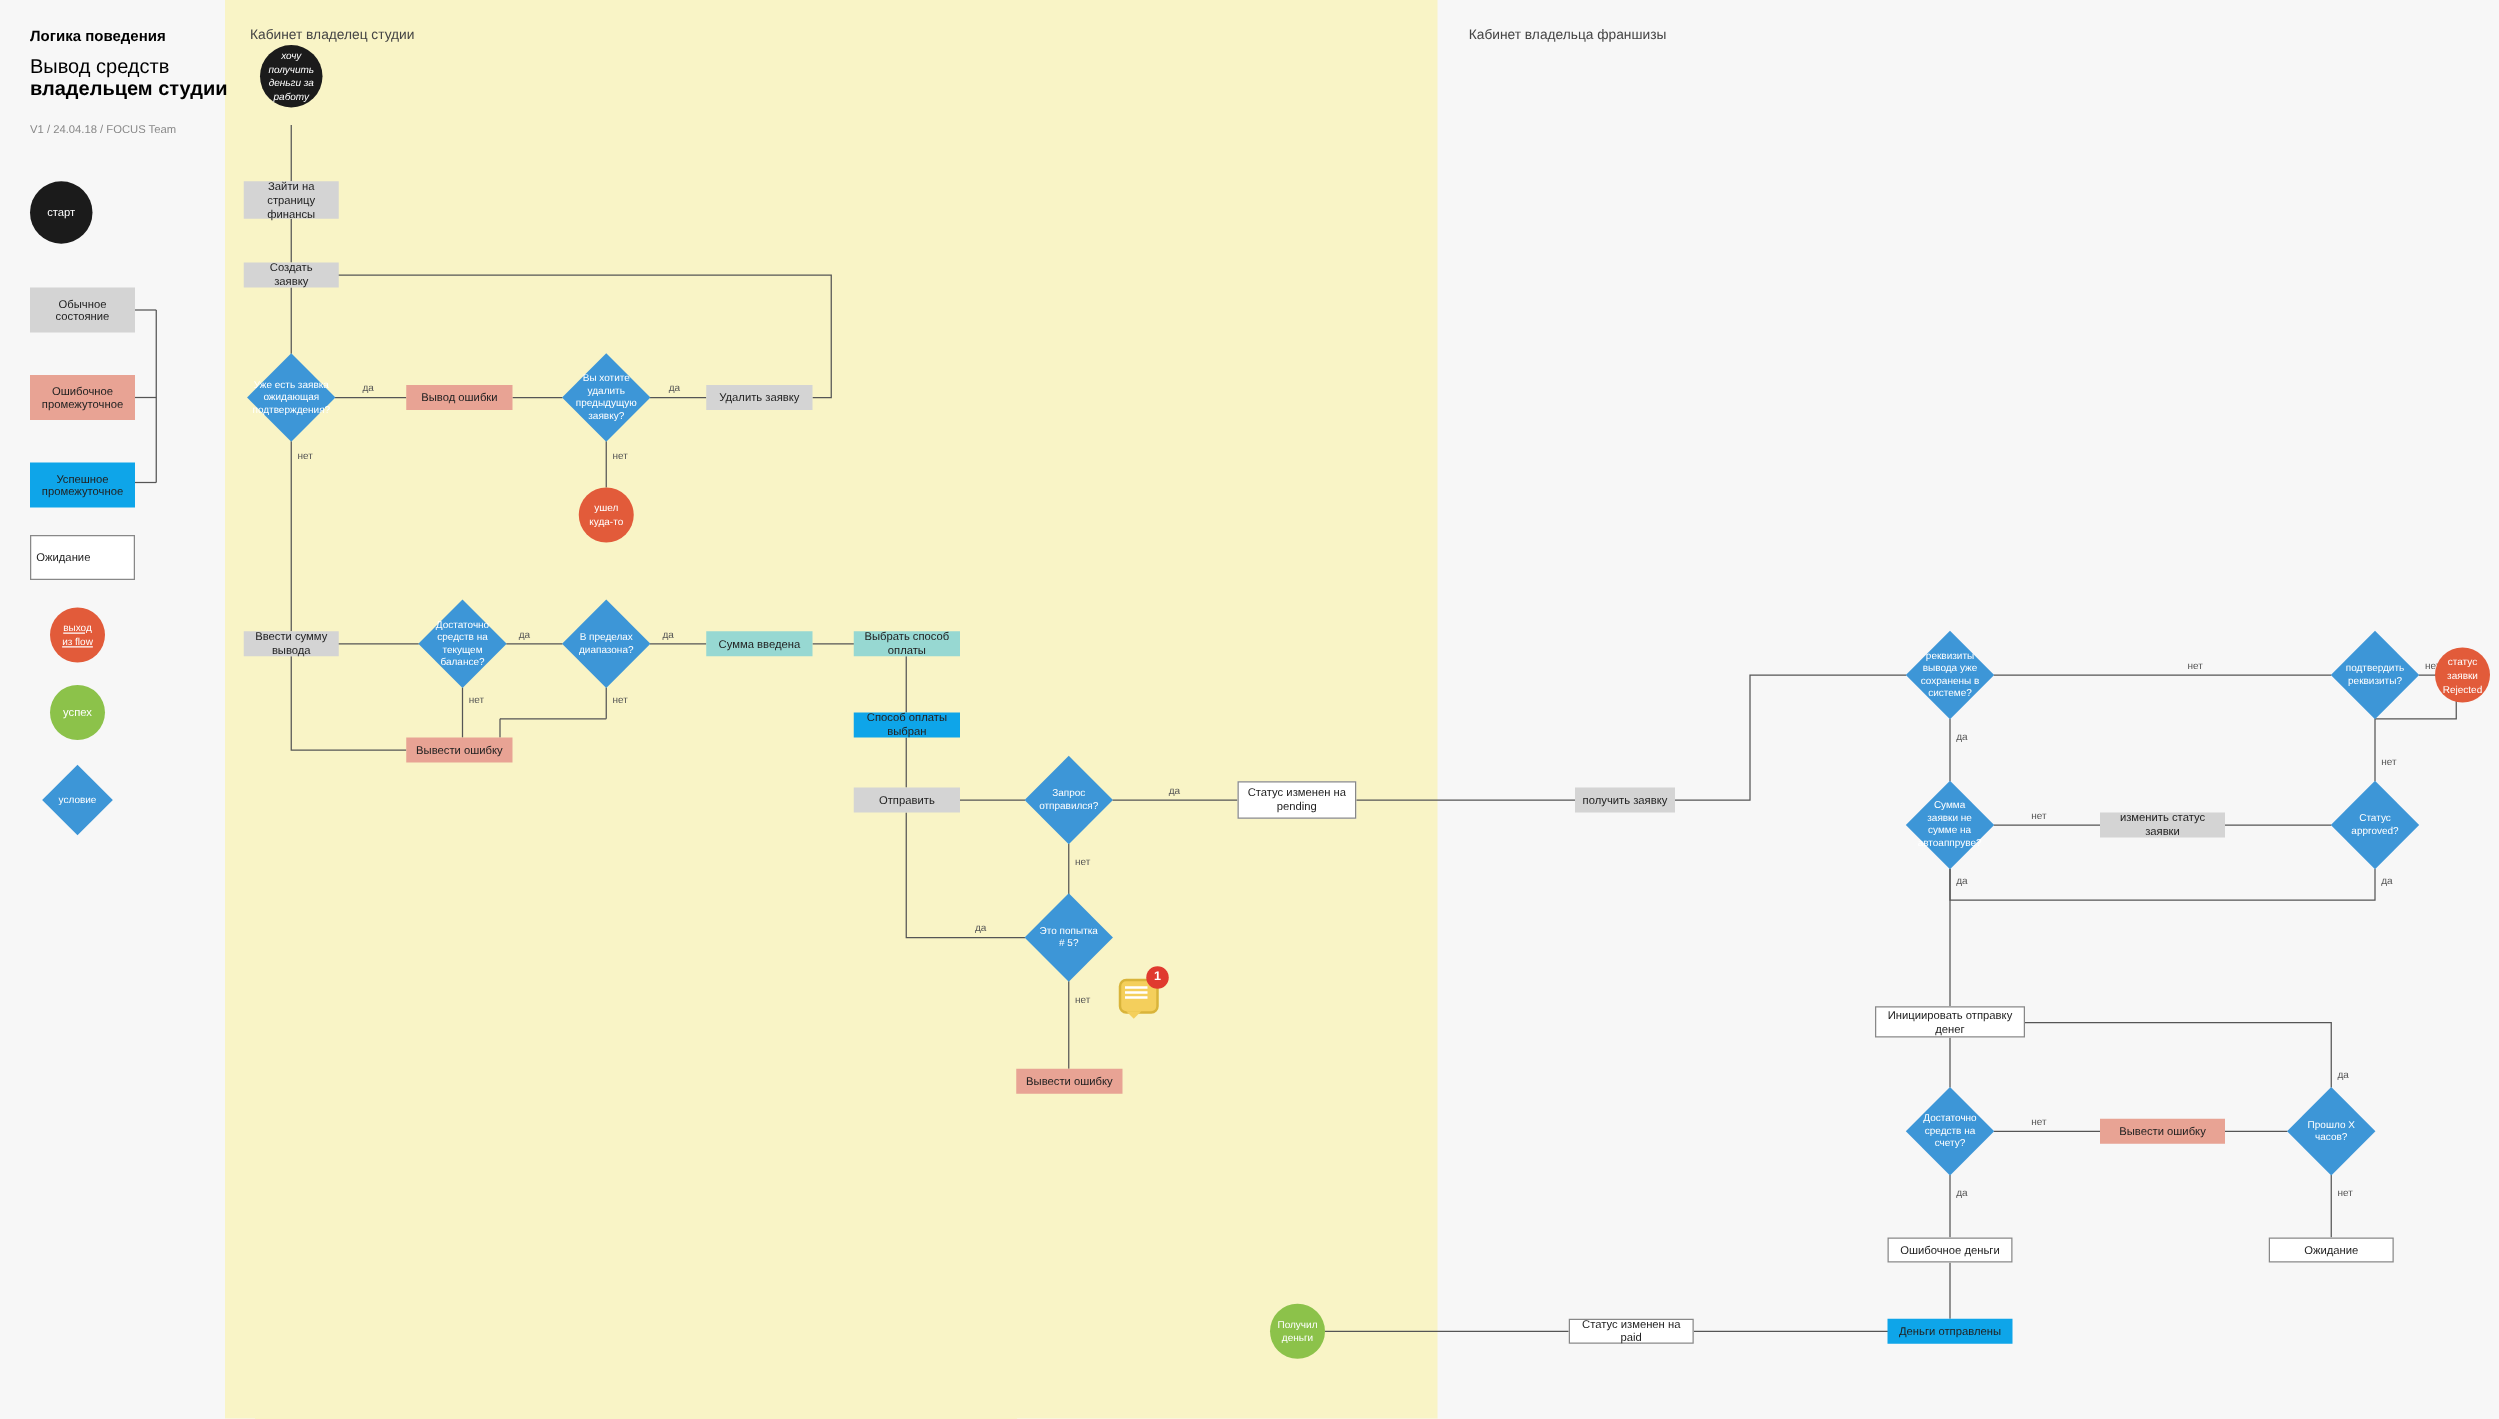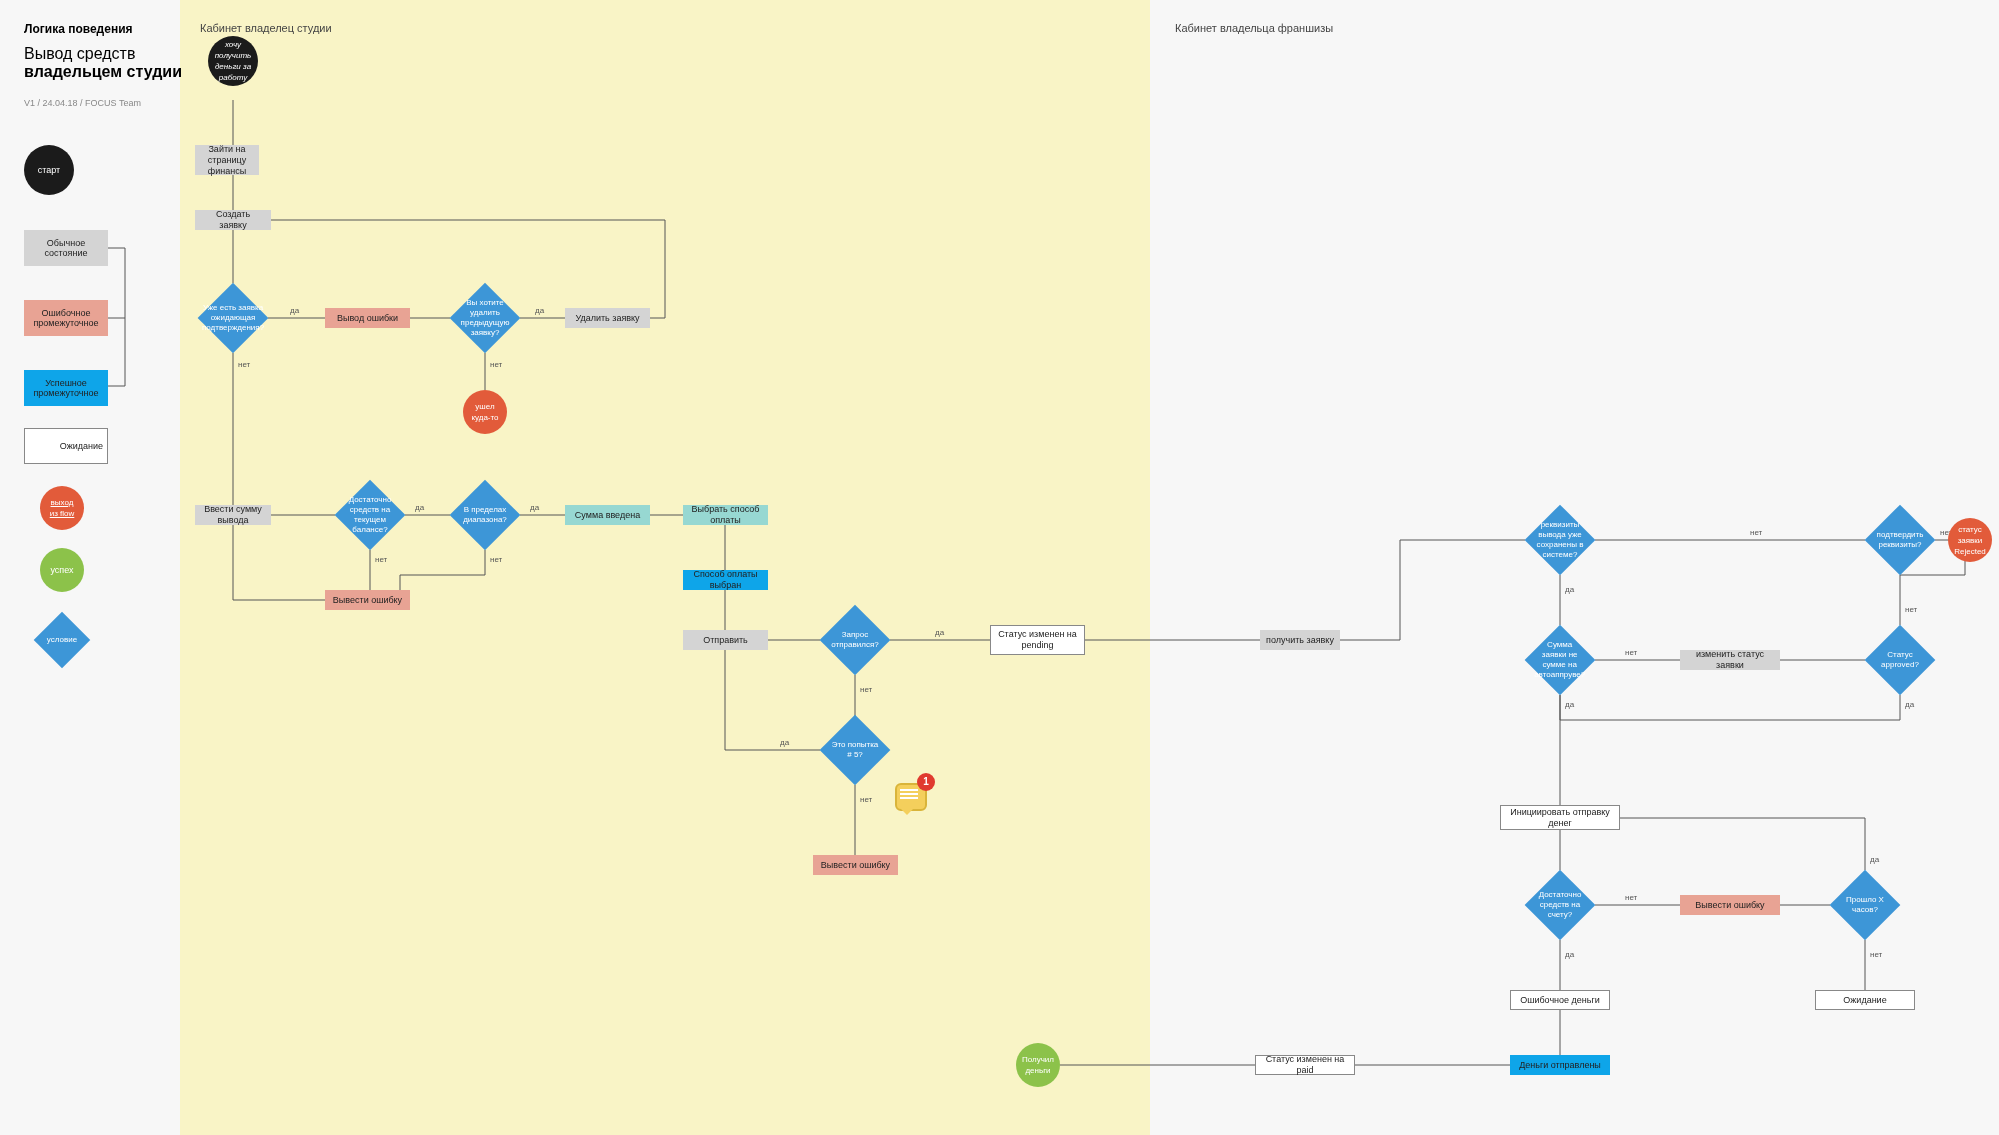--- a/index.html
+++ b/index.html
@@ -15,21 +15,21 @@
   .teal{background:#97d8d2;color:#222;}
   .orange{background:#e25b3a;color:#fff;}
   .lime{background:#8cc24a;color:#fff;}
   .white{background:#fff;border:1px solid #888;color:#222;}
   .diamond{position:absolute;transform:rotate(45deg);background:#3d96d7;display:flex;align-items:center;justify-content:center;}
   .diamond .dlabel{transform:rotate(-45deg);color:#fff;font-size:8px;line-height:10px;text-align:center;width:70px;}
   .heading{position:absolute;font-size:11px;color:#444;}
   .side-heading{position:absolute;font-size:12px;font-weight:bold;color:#000;}
   .side-title{position:absolute;font-size:16px;color:#000;line-height:20px;}
   .side-meta{position:absolute;font-size:9px;color:#888;}
-  .legend-box{position:absolute;font-size:9px;text-align:center;display:flex;align-items:center;justify-content:flex-end;padding:0 4px;box-sizing:border-box;}
+  .legend-box{position:absolute;font-size:9px;text-align:center;display:flex;align-items:center;justify-content:flex-start;padding:0 4px;box-sizing:border-box;}
   .edge-label{position:absolute;font-size:8px;color:#555;}
   svg.wires{position:absolute;left:0;top:0;}
   .comment-badge{position:absolute;width:36px;height:36px;}
   .comment-bubble{position:absolute;left:0;top:8px;width:28px;height:24px;background:#f4cf5c;border:2px solid #d9b43a;border-radius:6px;}
   .comment-bubble:after{content:"";position:absolute;left:4px;bottom:-6px;width:0;height:0;border-left:6px solid transparent;border-right:6px solid transparent;border-top:6px solid #f4cf5c;}
   .comment-lines{position:absolute;left:5px;top:14px;width:18px;height:2px;background:#fff;box-shadow:0 4px 0 #fff,0 8px 0 #fff;}
   .comment-count{position:absolute;right:-4px;top:-2px;width:18px;height:18px;border-radius:50%;background:#e03a2f;color:#fff;font-size:10px;line-height:18px;text-align:center;font-weight:bold;}
 </style>
 </head>
 <body>
@@ -165,21 +165,21 @@
   <div class="diamond" style="left:42px;top:620px;width:40px;height:40px;">
       <span class="dlabel">условие</span>
     </div>
 
   <div class="heading" style="left:200px;top:22px;">Кабинет владелец студии</div>
   <div class="heading" style="left:1175px;top:22px;">Кабинет владельца франшизы</div>
 
   <div class="node circle black" style="left:208px;top:36px;width:50px;height:50px;font-size:8px;font-style:italic;">
       <span>хочу получить деньги за работу</span>
     </div>
-  <div class="node gray" style="left:195px;top:145px;width:64px;height:30px;">
+  <div class="node gray" style="left:195px;top:145px;width:76px;height:30px;">
       <span>Зайти на страницу финансы</span>
     </div>
   <div class="node gray" style="left:195px;top:210px;width:76px;height:20px;align-items:center;">
       <span>Создать заявку</span>
     </div>
 
   <div class="diamond" style="left:208px;top:293px;width:50px;height:50px;">
       <span class="dlabel">Уже есть заявка ожидающая подтверждения?</span>
     </div>
   <div class="edge-label" style="left:290px;top:306px;">да</div>

